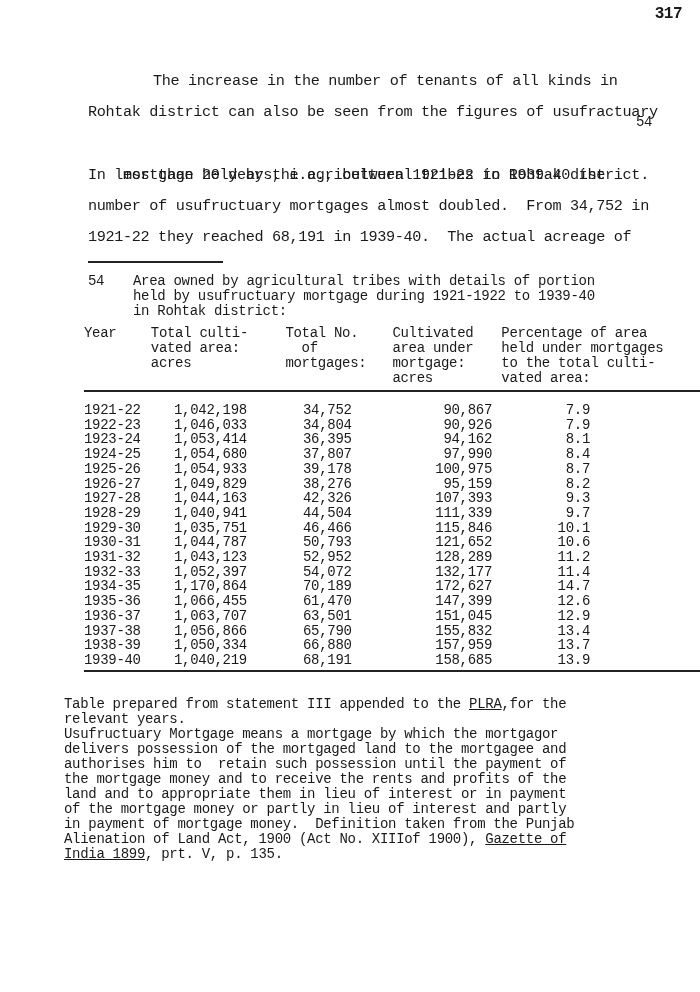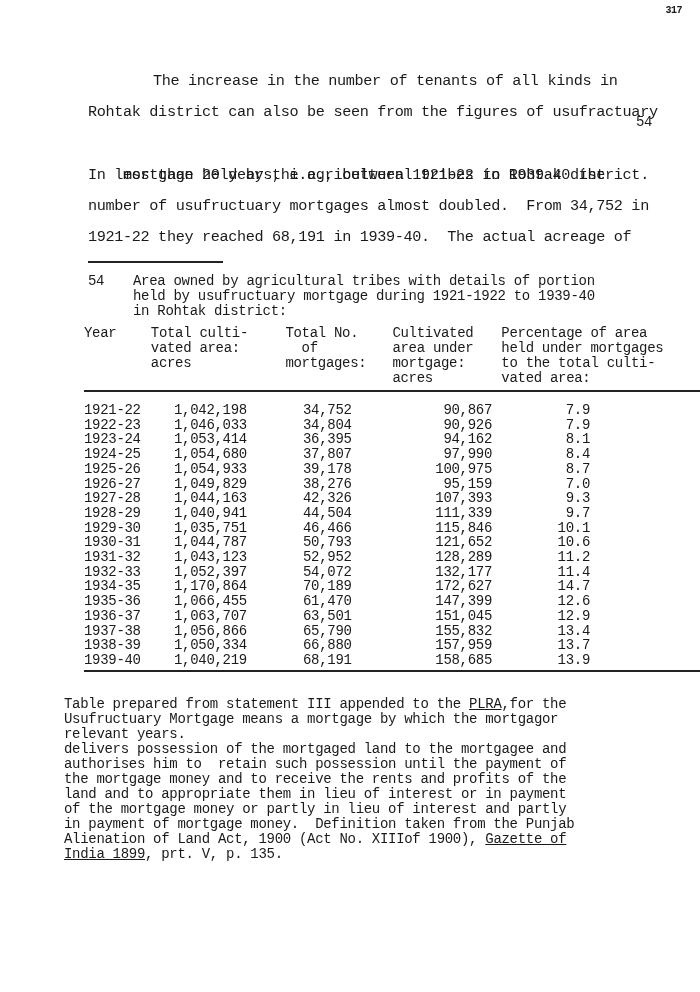--- a/index.html
+++ b/index.html
@@ -3,21 +3,21 @@
 <meta charset="utf-8">
 <style>
   html, body { margin: 0; padding: 0; background: #ffffff; }
   body {
     width: 700px; height: 992px; position: relative; overflow: hidden;
     font-family: "Liberation Mono", "DejaVu Sans Mono", monospace;
     color: #1a1a1a;
   }
   .page-number {
     position: absolute; top: 5px; right: 18px;
-    font-size: 10px; font-weight: bold; letter-spacing: -0.5px;
+    font-size: 16px; font-weight: bold; letter-spacing: -0.5px;
   }
   .body-text {
     position: absolute; left: 88px; top: 66px; width: 600px;
     font-size: 15.2px; line-height: 31.2px; letter-spacing: -0.35px;
   }
   .body-text .line { white-space: pre; height: 31.2px; position: relative; }
   .body-text .indent { padding-left: 65px; }
   .sup-ref {
     position: absolute; font-size: 14px; line-height: 14px;
   }
@@ -147,21 +147,21 @@
           <td class="c-area">1,054,933</td>
           <td class="c-mort">39,178</td>
           <td class="c-cult">100,975</td>
           <td class="c-pct">8.7</td>
         </tr>
         <tr>
           <td class="c-year">1926-27</td>
           <td class="c-area">1,049,829</td>
           <td class="c-mort">38,276</td>
           <td class="c-cult">95,159</td>
-          <td class="c-pct">7.0</td>
+          <td class="c-pct">8.2</td>
         </tr>
         <tr>
           <td class="c-year">1927-28</td>
           <td class="c-area">1,044,163</td>
           <td class="c-mort">42,326</td>
           <td class="c-cult">107,393</td>
           <td class="c-pct">9.3</td>
         </tr>
         <tr>
           <td class="c-year">1928-29</td>
@@ -240,22 +240,22 @@
           <td class="c-cult">158,685</td>
           <td class="c-pct">13.9</td>
         </tr>
       </tbody>
   </table>
   <div class="bottom-rule"></div>
 </div>
 
 <div class="notes">
   <div class="nline"><span>Table prepared from statement III appended to the </span><span class="u">PLRA</span><span>,for the</span></div>
+  <div class="nline">relevant years.</div>
   <div class="nline">Usufructuary Mortgage means a mortgage by which the mortgagor</div>
-  <div class="nline">relevant years.</div>
   <div class="nline">delivers possession of the mortgaged land to the mortgagee and</div>
   <div class="nline">authorises him to  retain such possession until the payment of</div>
   <div class="nline">the mortgage money and to receive the rents and profits of the</div>
   <div class="nline">land and to appropriate them in lieu of interest or in payment</div>
   <div class="nline">of the mortgage money or partly in lieu of interest and partly</div>
   <div class="nline">in payment of mortgage money.  Definition taken from the Punjab</div>
   <div class="nline"><span>Alienation of Land Act, 1900 (Act No. XIIIof 1900), </span><span class="u">Gazette of</span></div>
   <div class="nline"><span class="u">India 1899</span><span>, prt. V, p. 135.</span></div>
 </div>
 

